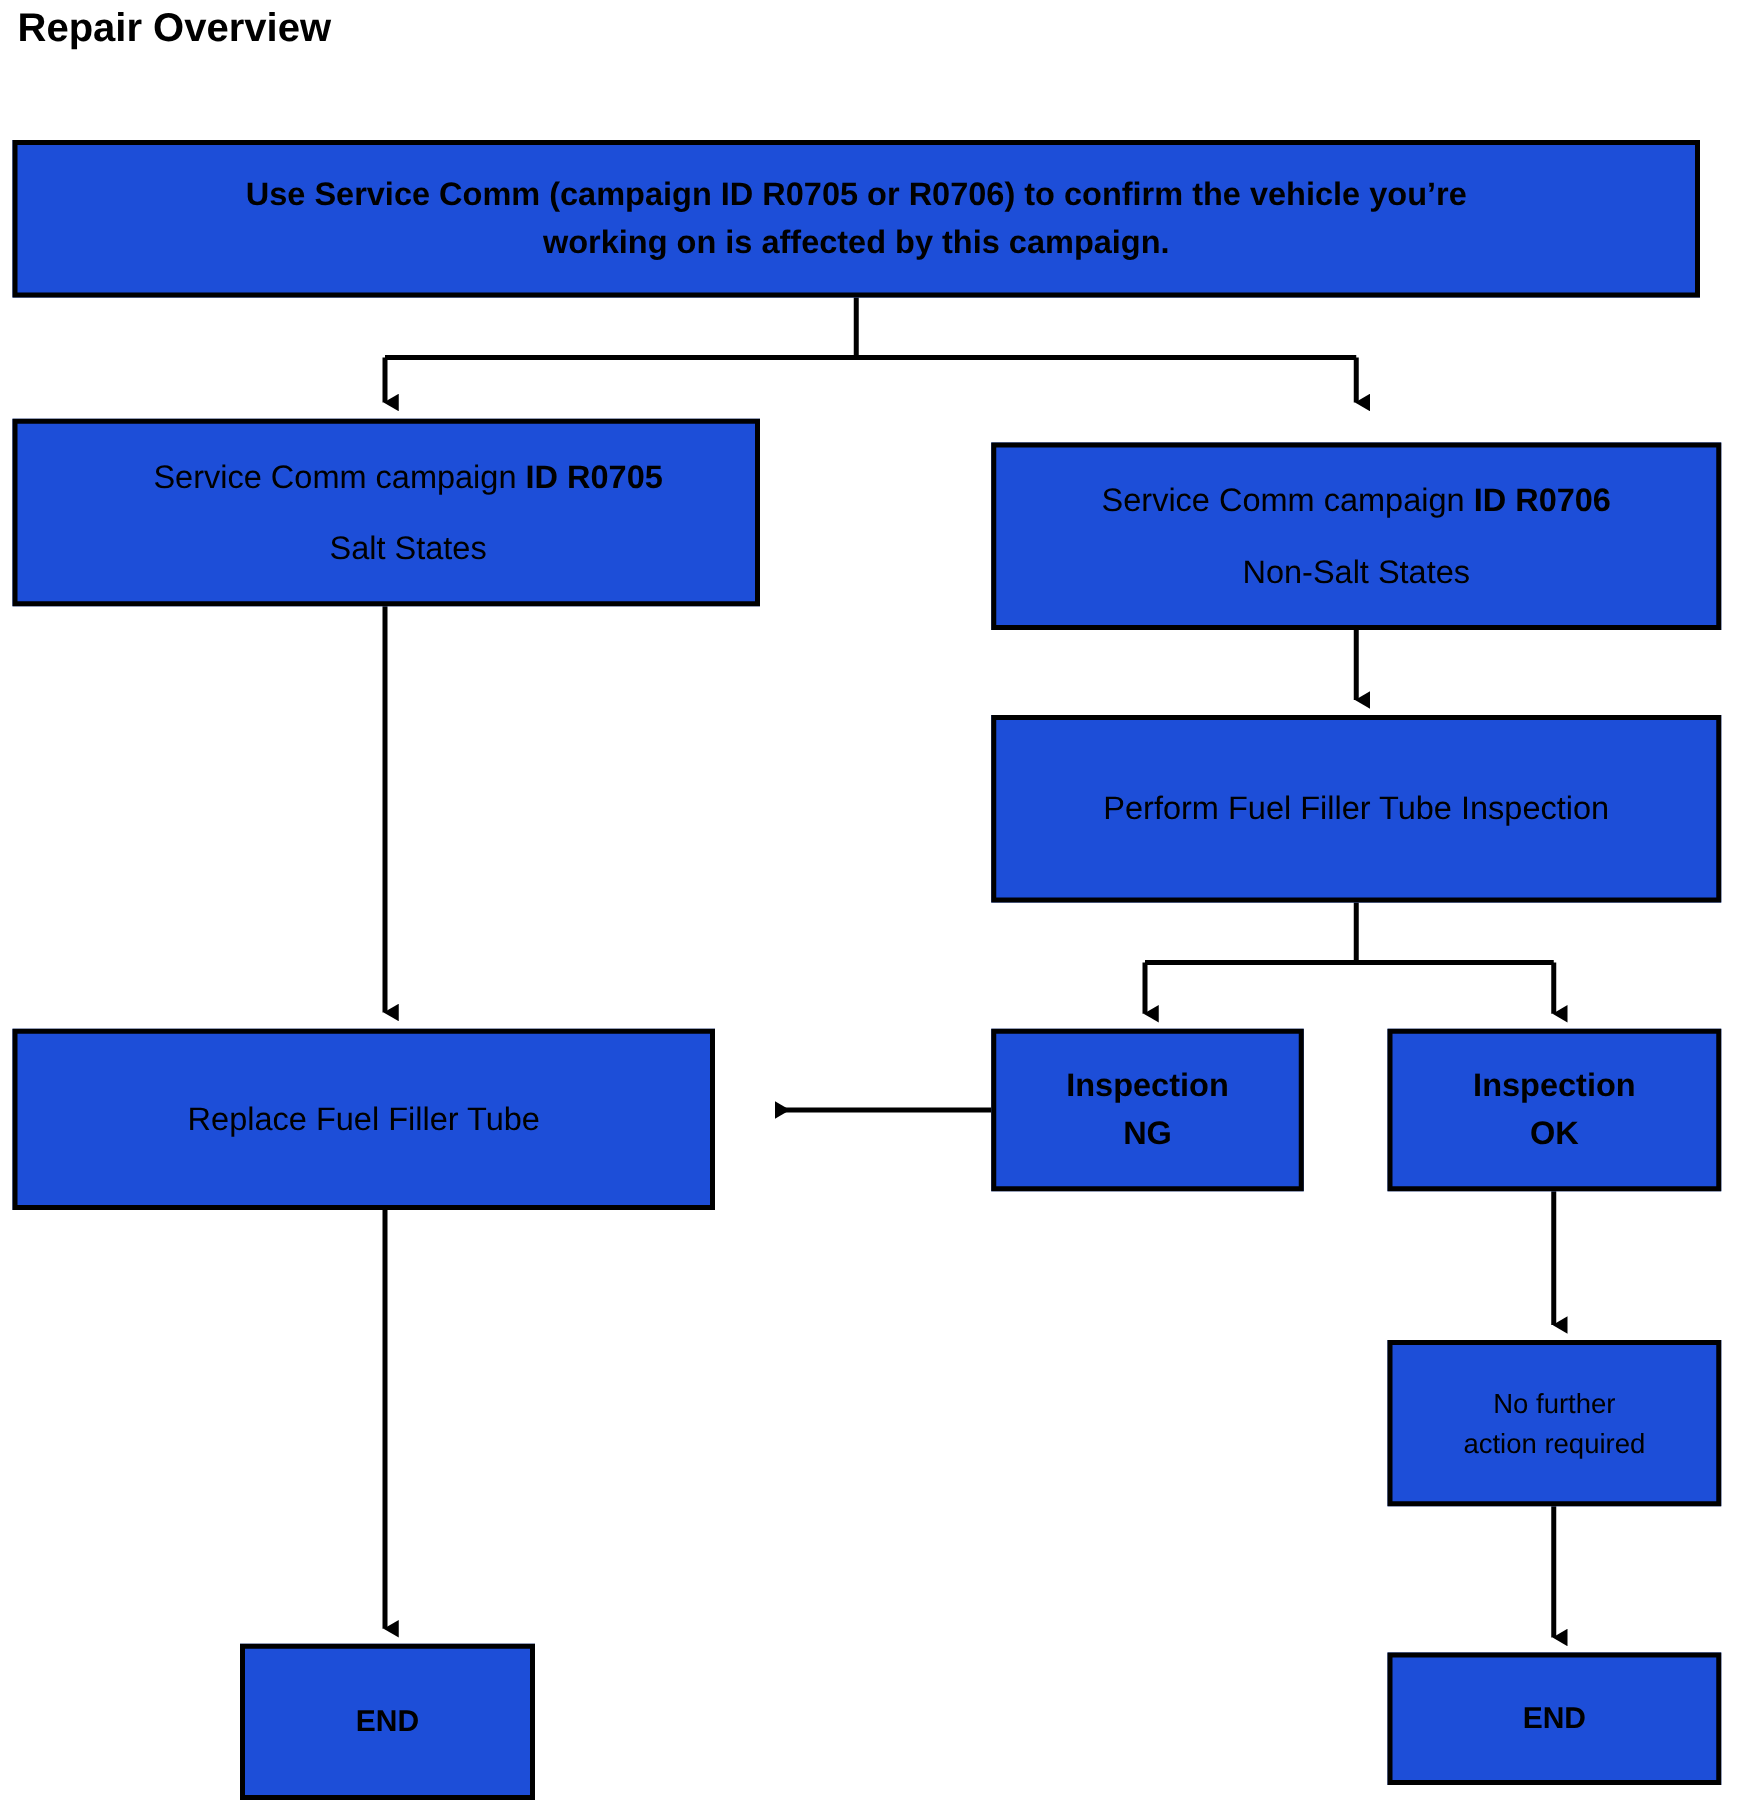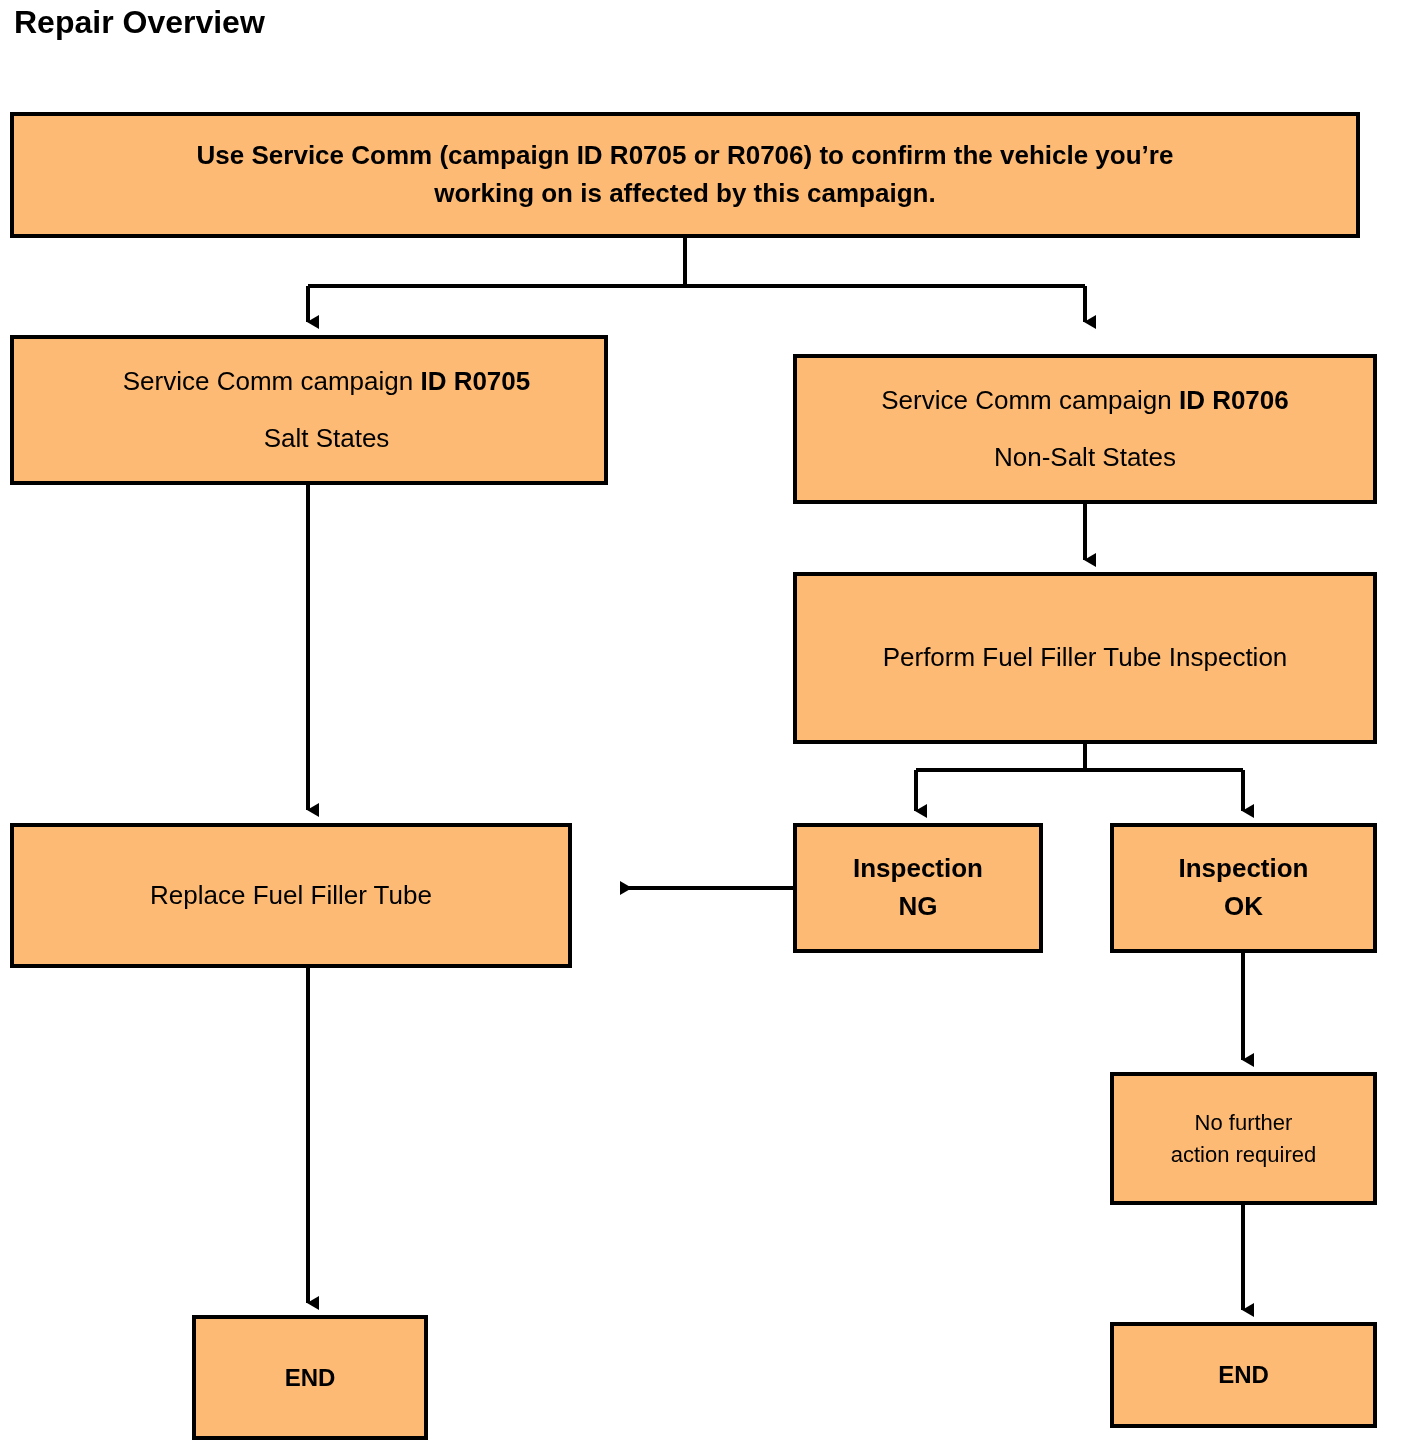--- a/index.html
+++ b/index.html
@@ -33,21 +33,21 @@
     left: 0;
     top: 0;
     width: 1408px;
     height: 1444px;
     pointer-events: none;
   }
   .node {
     position: absolute;
     box-sizing: border-box;
     border: 4px solid #000000;
-    background: #fdba74;
+    background: #1d4ed8;
     display: flex;
     align-items: center;
     justify-content: center;
     text-align: center;
     padding: 4px 10px;
   }
   .node .txt {
     display: block;
     width: 100%;
   }
@@ -148,21 +148,21 @@
     </span>
   </div>
 
   <div class="node n-branch" style="left:793px; top:335px; width:584px; height:150px;margin-top:19px;">
     <span class="txt">
       <span class="line"><span class="t-reg">Service Comm campaign </span><span class="t-bold">ID R0706</span></span>
       <span class="line">Non-Salt States</span>
     </span>
   </div>
 
-  <div class="node n-perform" style="left:793px; top:572px; width:584px; height:172px;">
+  <div class="node n-perform" style="left:793px; top:572px; width:584px; height:150px;">
     <span class="txt">Perform Fuel Filler Tube Inspection</span>
   </div>
 
   <div class="node n-replace" style="left:10px; top:823px; width:562px; height:145px;">
     <span class="txt">Replace Fuel Filler Tube</span>
   </div>
 
   <div class="node n-insp" style="left:793px; top:823px; width:250px; height:130px;">
     <span class="txt">
       <span class="line">Inspection</span>

